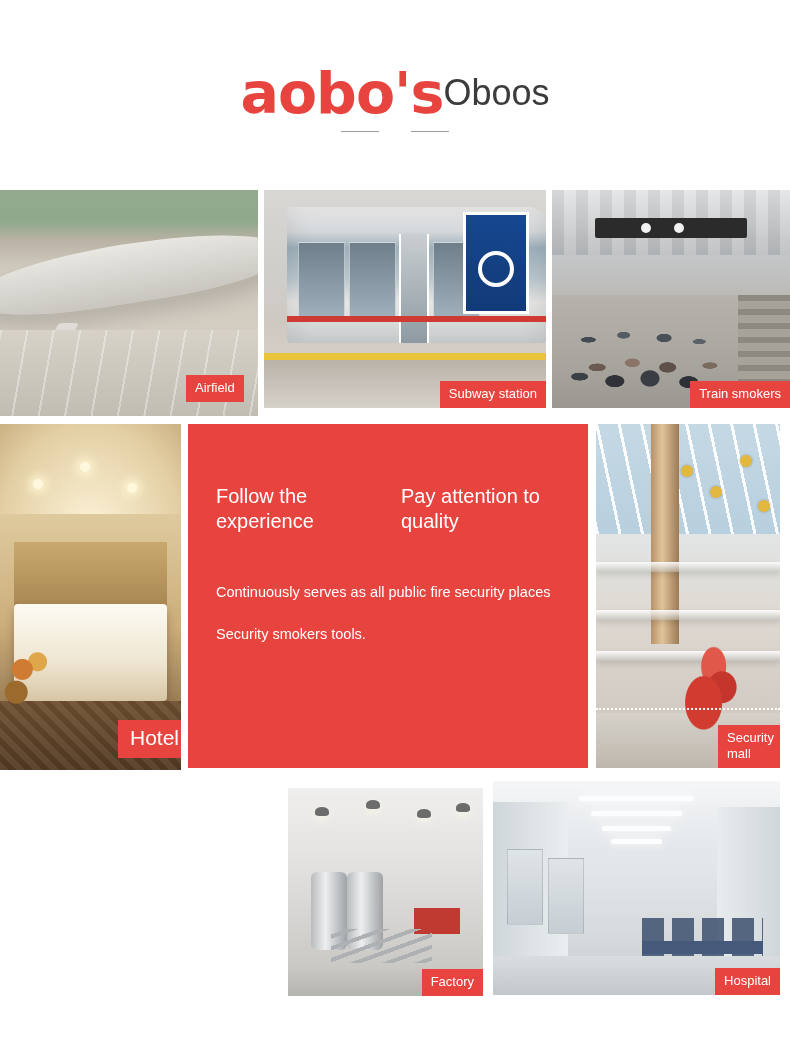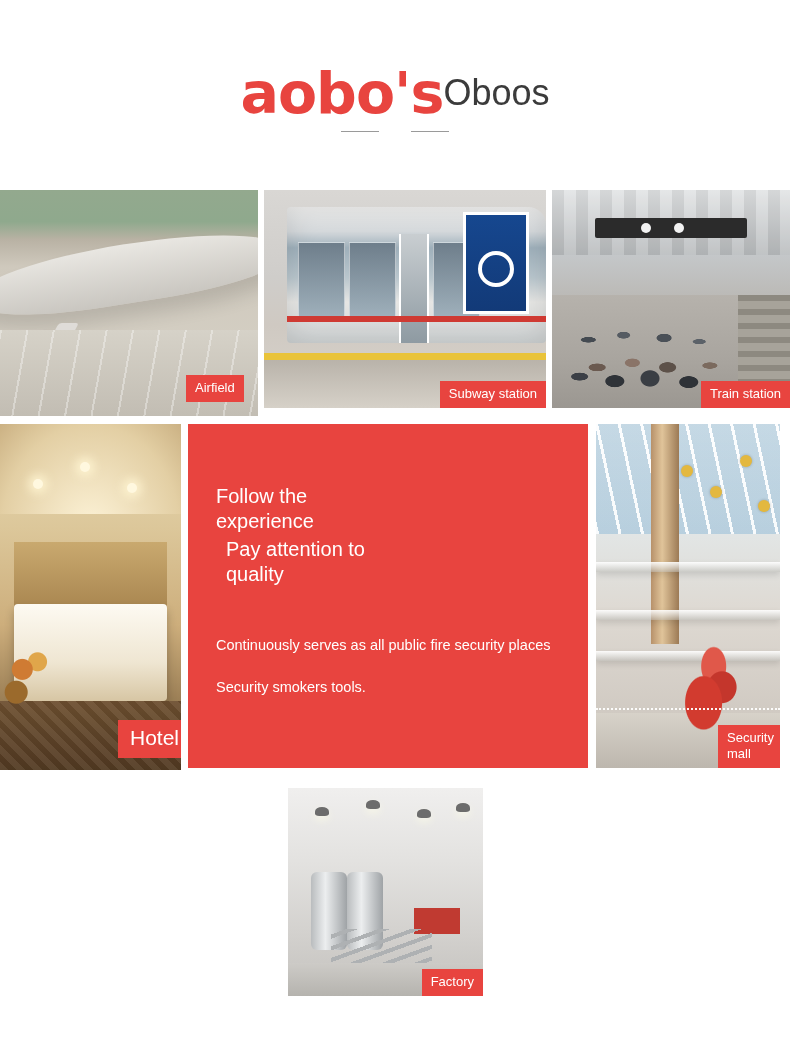--- a/index.html
+++ b/index.html
@@ -127,22 +127,21 @@
     top: 0;
     width: 400px;
     height: 344px;
     background: #e8443f;
     color: #ffffff;
     box-sizing: border-box;
     padding: 60px 28px 0 28px;
   }
   .panel-heads {
     display: flex;
-    gap: 3px;
-    flex-direction: column;
+    gap: 16px;
   }
   .panel-head {
     font-size: 20px;
     line-height: 25px;
     font-weight: normal;
     width: 50%;
   }
   .panel-head.second { padding-left: 10px; }
   .panel-body { margin-top: 48px; }
   .panel-body p {
@@ -513,21 +512,21 @@
   </div>
 
   <div class="tile r1-train">
     <div class="ph ph-train">
       <div class="roof"></div>
       <div class="board"></div>
       <div class="platform"></div>
       <div class="rail"></div>
       <div class="crowd"></div>
     </div>
-    <div class="caption">Train station</div>
+    <div class="caption">Train smokers</div>
   </div>
 
 </div>
 
 <div class="row2">
 
   <div class="tile r2-hotel">
     <div class="ph ph-hotel">
       <div class="ceil"></div>
       <div class="light" style="left:18%; top:16%;"></div>
@@ -583,14 +582,30 @@
       <div class="lamp" style="left:86%; top:7%;"></div>
       <div class="tank" style="left:12%;"></div>
       <div class="tank" style="left:30%;"></div>
       <div class="redbox"></div>
       <div class="stairs"></div>
       <div class="floor"></div>
     </div>
     <div class="caption">Factory</div>
   </div>
 
+  <div class="tile r3-hospital">
+    <div class="ph ph-hospital">
+      <div class="ceiling"></div>
+      <div class="strip" style="left:30%; width:40%; top:7%;"></div>
+      <div class="strip" style="left:34%; width:32%; top:14%;"></div>
+      <div class="strip" style="left:38%; width:24%; top:21%;"></div>
+      <div class="strip" style="left:41%; width:18%; top:27%;"></div>
+      <div class="wallL"></div>
+      <div class="wallR"></div>
+      <div class="door" style="left:5%; top:32%;"></div>
+      <div class="door" style="left:19%; top:36%;"></div>
+      <div class="chairs"></div>
+      <div class="floor"></div>
+    </div>
+    <div class="caption">Hospital</div>
+  </div>
 
 </div>
 
 </body></html>

